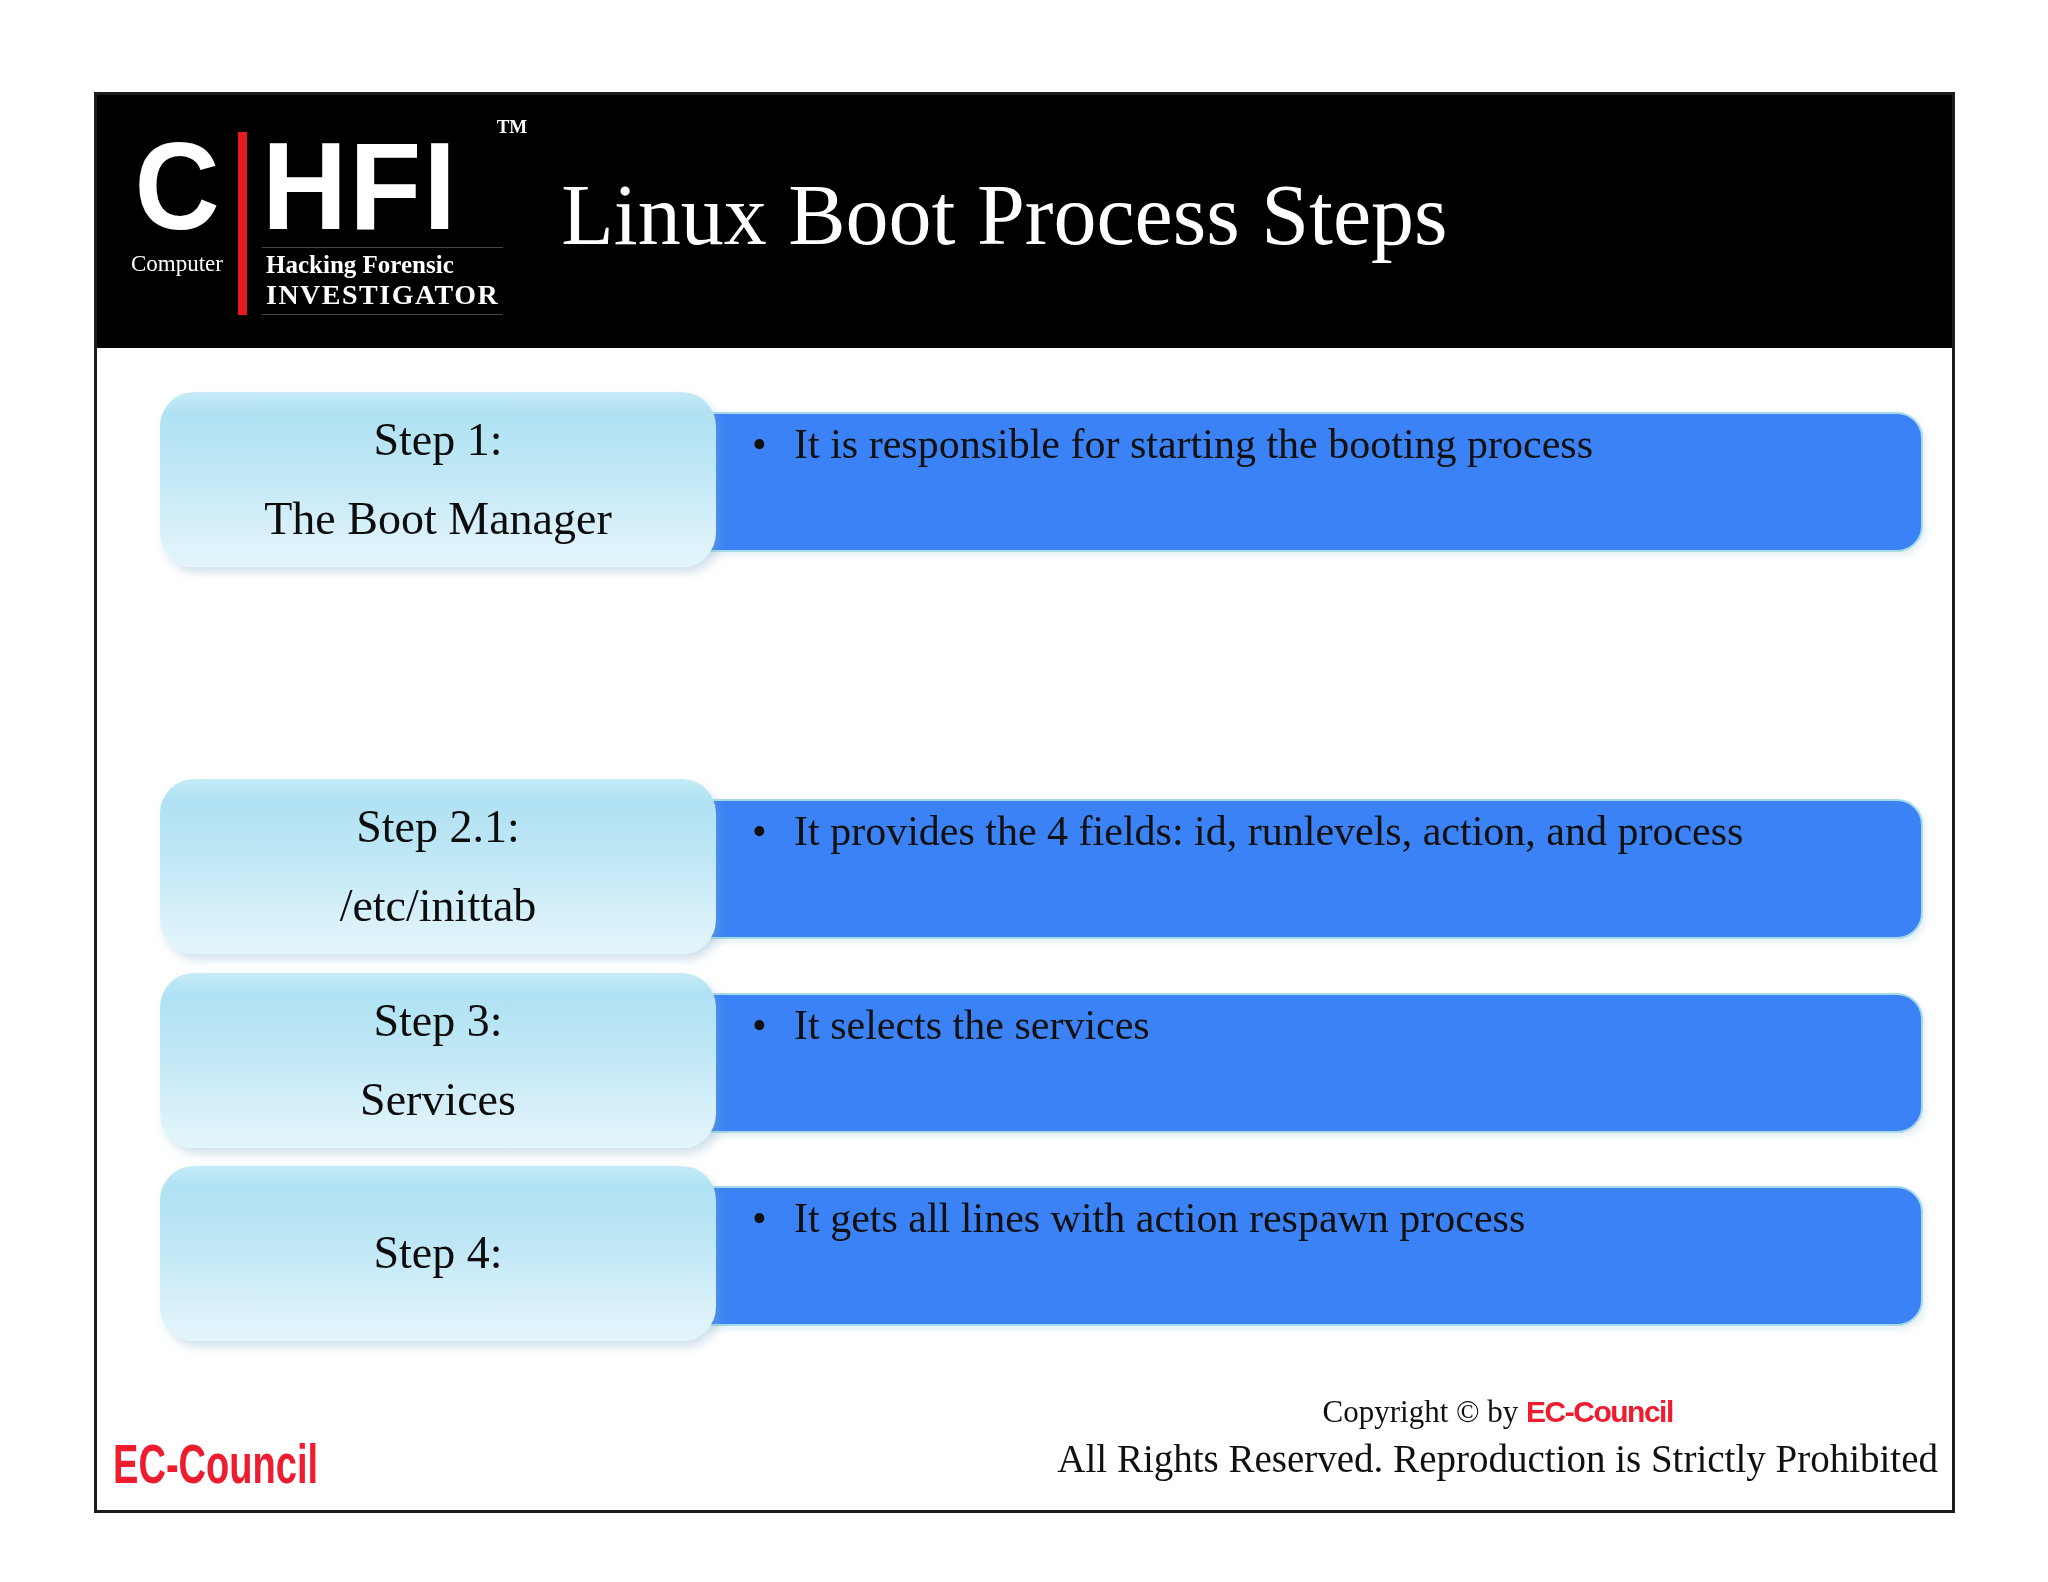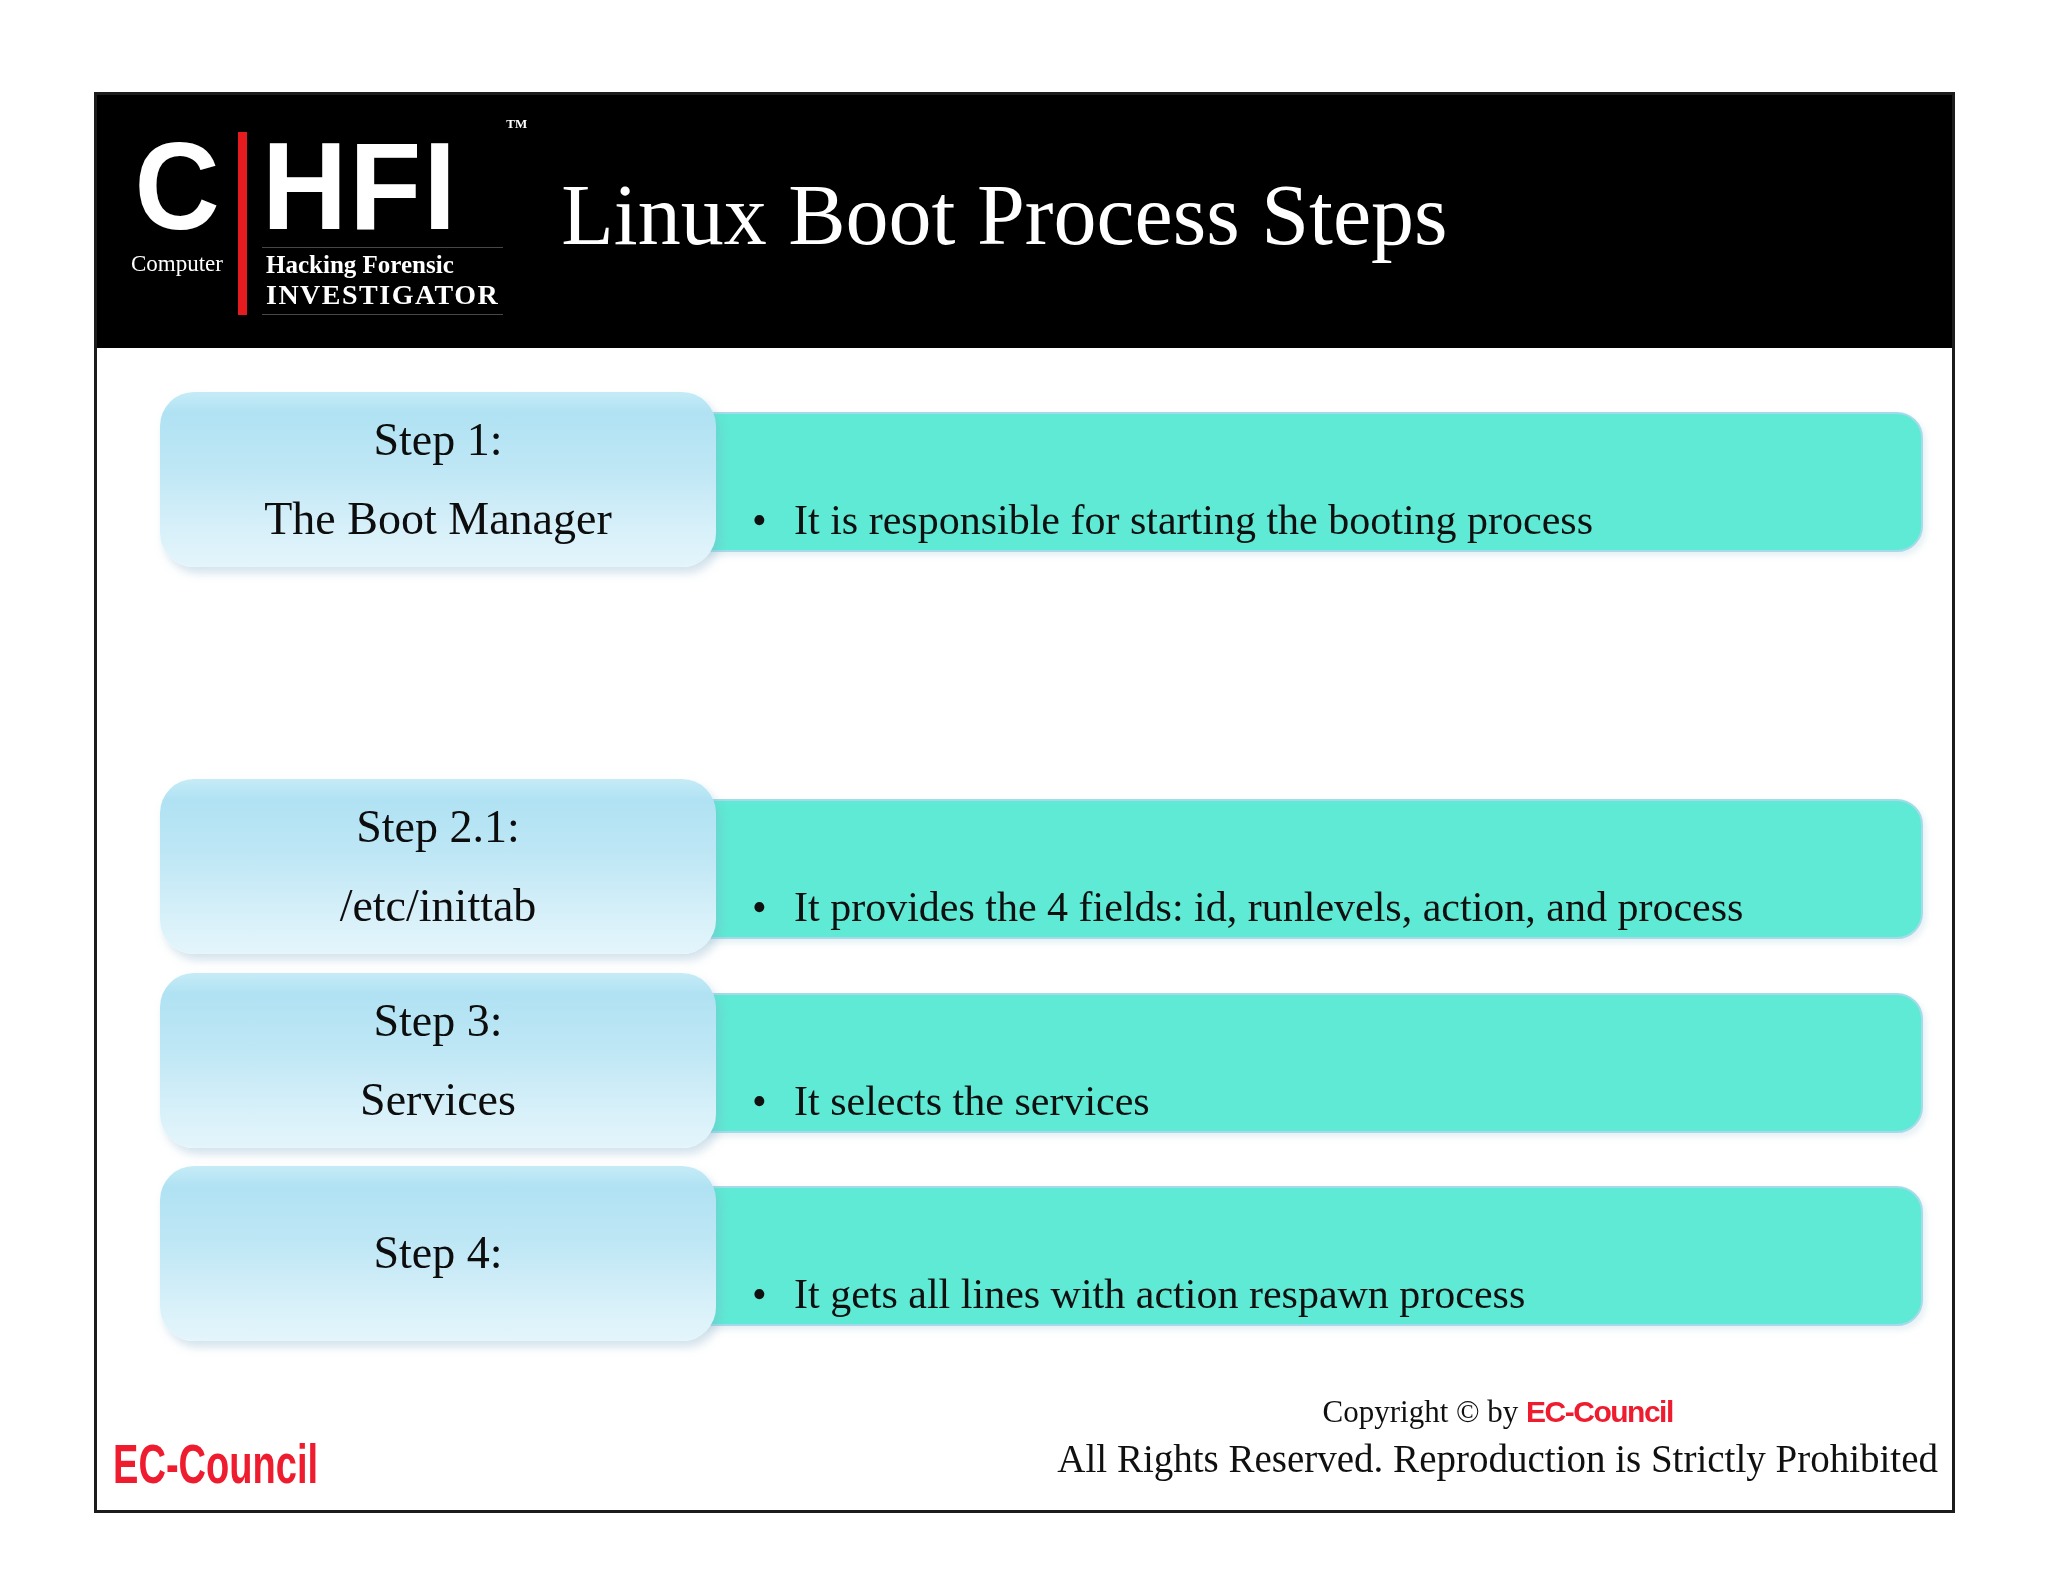--- a/index.html
+++ b/index.html
@@ -14,21 +14,21 @@
           display:flex;align-items:center;}
   .logo{position:relative;margin-left:34px;margin-top:4px;display:flex;}
   .logo-row{display:flex;align-items:stretch;}
   .col-left{display:flex;flex-direction:column;align-items:center;}
   .logo-c{font-family:"Liberation Sans", sans-serif;font-weight:bold;color:#fff;
           font-size:118px;line-height:0.92;transform:scaleY(1.06);}
   .logo-bar{width:9px;background:#e51b1f;margin:0 15px;align-self:stretch;}
   .col-right{display:flex;flex-direction:column;position:relative;}
   .logo-hfi{font-family:"Liberation Sans", sans-serif;font-weight:bold;color:#fff;
             font-size:118px;line-height:0.92;letter-spacing:2px;transform:scaleY(1.06);}
-  .logo-tm{position:absolute;top:-16px;right:-24px;color:#fff;font-size:13px;
+  .logo-tm{position:absolute;top:-16px;right:-24px;color:#fff;font-size:19px;
            font-family:"Liberation Serif", serif;font-weight:bold;text-align:right;}
   .logo-computer{color:#fff;font-size:23px;margin-top:10px;font-family:"Liberation Serif", serif;}
   .tagline{margin-top:6px;padding:3px 4px;border-top:1px solid rgba(255,255,255,.28);
            border-bottom:1px solid rgba(255,255,255,.28);display:flex;flex-direction:column;}
   .tagline-1{color:#fff;font-size:25px;font-weight:bold;font-family:"Liberation Serif", serif;}
   .tagline-2{color:#fff;font-size:28px;font-weight:bold;letter-spacing:1.5px;
              font-family:"Liberation Serif", serif;}
   .title{color:#fff;font-size:86px;font-weight:normal;margin:0 0 0 58px;
          margin-top:-14px;font-family:"Liberation Serif", serif;white-space:nowrap;}
 
@@ -39,23 +39,23 @@
 
   .step-box{position:absolute;left:63px;top:0;width:556px;height:175px;z-index:2;
             border-radius:34px;
             background:linear-gradient(180deg,#c6ebf7 0%,#b0e2f3 12%,#bfe7f5 45%,
                        #d7f0f9 78%,#e4f5fb 100%);
             box-shadow:4px 6px 10px rgba(125,172,198,.35);
             display:flex;flex-direction:column;align-items:center;justify-content:center;}
   .step-line{font-size:46px;color:#0d0d0d;line-height:1.7;text-align:center;}
 
   .desc-box{position:absolute;left:565px;top:20px;width:1261px;height:140px;z-index:1;
-            background:#5eead4;border:2px solid #a5daea;border-radius:26px;
+            background:#3b82f6;border:2px solid #a5daea;border-radius:26px;
             box-sizing:border-box;box-shadow:3px 4px 6px rgba(140,185,205,.22);
-            display:flex;align-items:flex-end;}
+            display:flex;align-items:flex-start;}
   .desc-text{position:relative;margin-left:88px;padding-left:42px;max-width:1080px;
              font-size:42px;color:#101010;line-height:1.43;}
   .desc-text::before{content:"\2022";position:absolute;left:0;top:0;}
 
   
   .brand-left{position:absolute;left:16px;bottom:14px;color:#ee1c2e;
               font-family:"Liberation Sans", sans-serif;font-weight:bold;font-size:56px;
               transform:scale(0.68,1);transform-origin:left bottom;white-space:nowrap;}
   .copyright{position:absolute;right:14px;bottom:26px;text-align:center;line-height:1.32;
              font-size:31px;color:#101010;margin-top:8px;}

